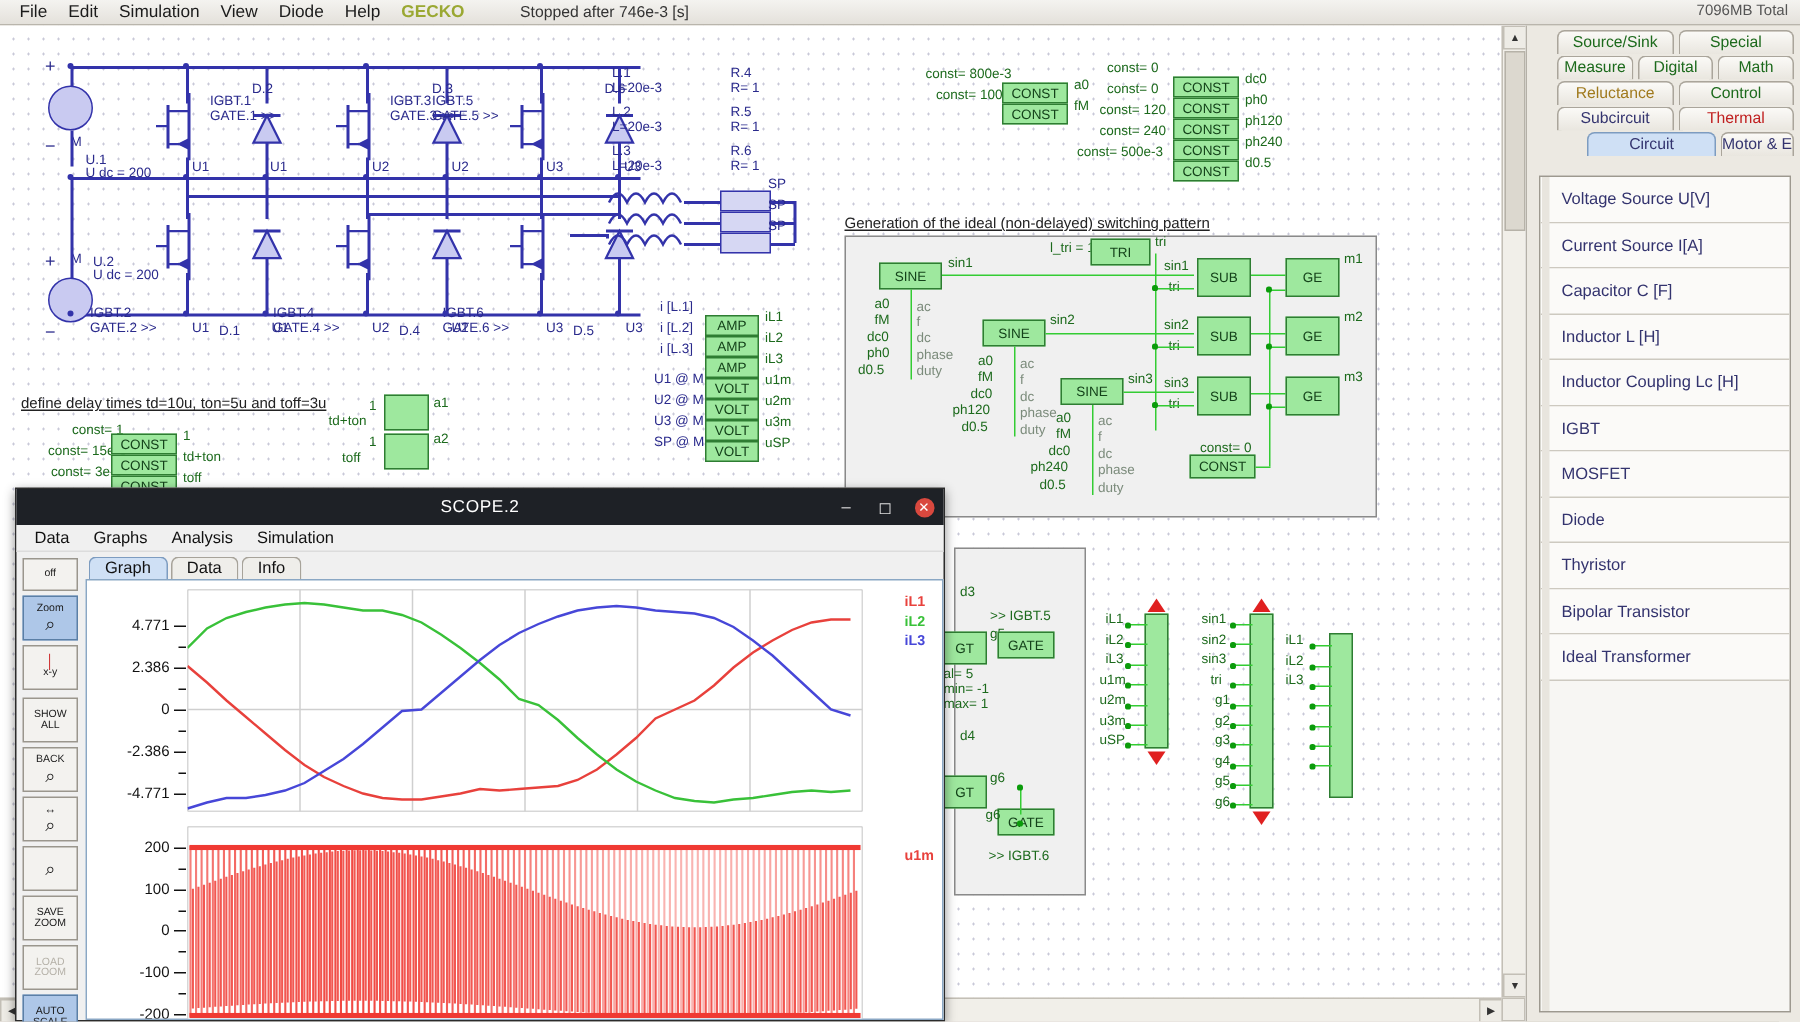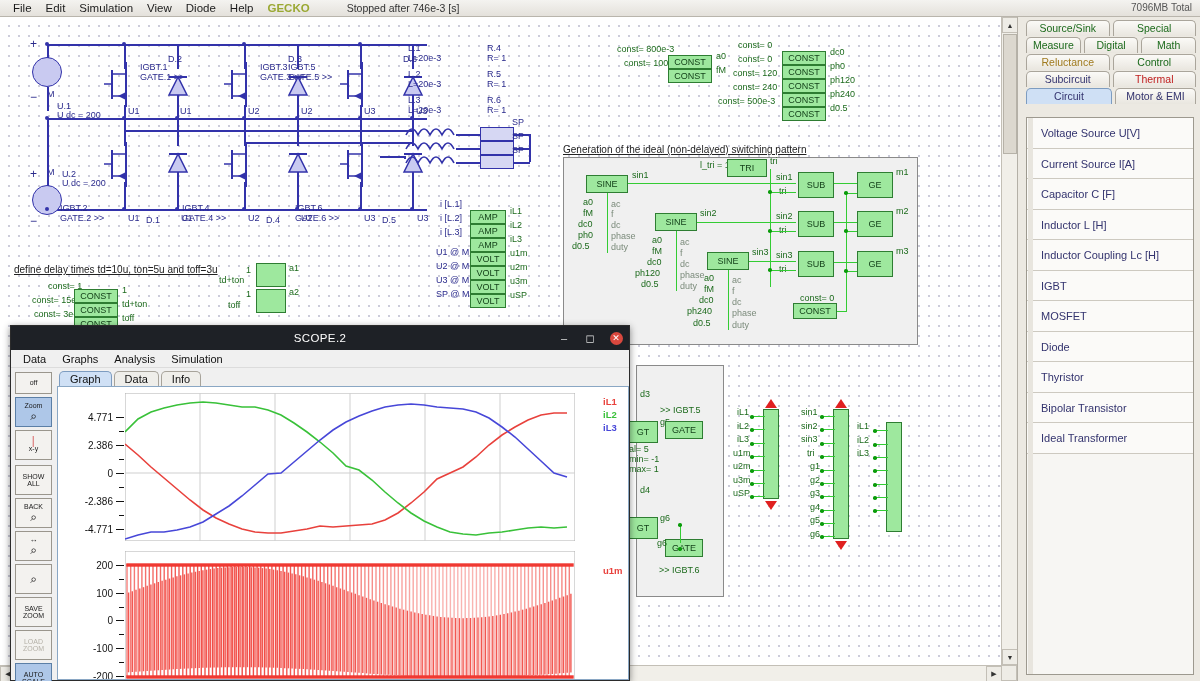--- a/index.html
+++ b/index.html
@@ -102,30 +102,30 @@
     position:absolute; width:0;height:0;
     border-left:6px solid transparent;border-right:6px solid transparent;
     border-top:9px solid #e02020;
   }
 
   
   #rightpanel {
     position:absolute; right:0; top:17px; width:182px; height:664px;
     background:#ece9e2;
   }
-  #tabstack { padding:3px 4px 0 8px; }
+  #tabstack { padding:3px 4px 0 20px; }
   .tabrow { display:flex; gap:3px; margin-bottom:1px; }
   .ctab {
     flex:1; text-align:center; font-size:10.5px; line-height:15px; height:16px;
     background:linear-gradient(#fbfaf7,#e9e6df);
     border:1px solid #aaa59b; border-bottom:none;
     border-radius:5px 5px 0 0; cursor:default;
     overflow:hidden; white-space:nowrap;
   }
-  .ctab.active { background:#cfe0f5; border-color:#7d9cc0; color:#1a3d6d; }
+  .ctab.active { background:#cfe0f5; border-color:#7d9cc0; color:#1a3d6d;margin-left:20px; }
   #comp-list {
     position:absolute; left:8px; top:100px; right:6px; bottom:6px;
     background:#f7f6f3; border:1px solid #9d998f;
     overflow:hidden;
   }
   .comp-btn {
     height:30.5px; line-height:30.5px;
     padding-left:14px;
     font-size:11px; color:#33336e;
     border-bottom:1px solid #cdc9c0;

